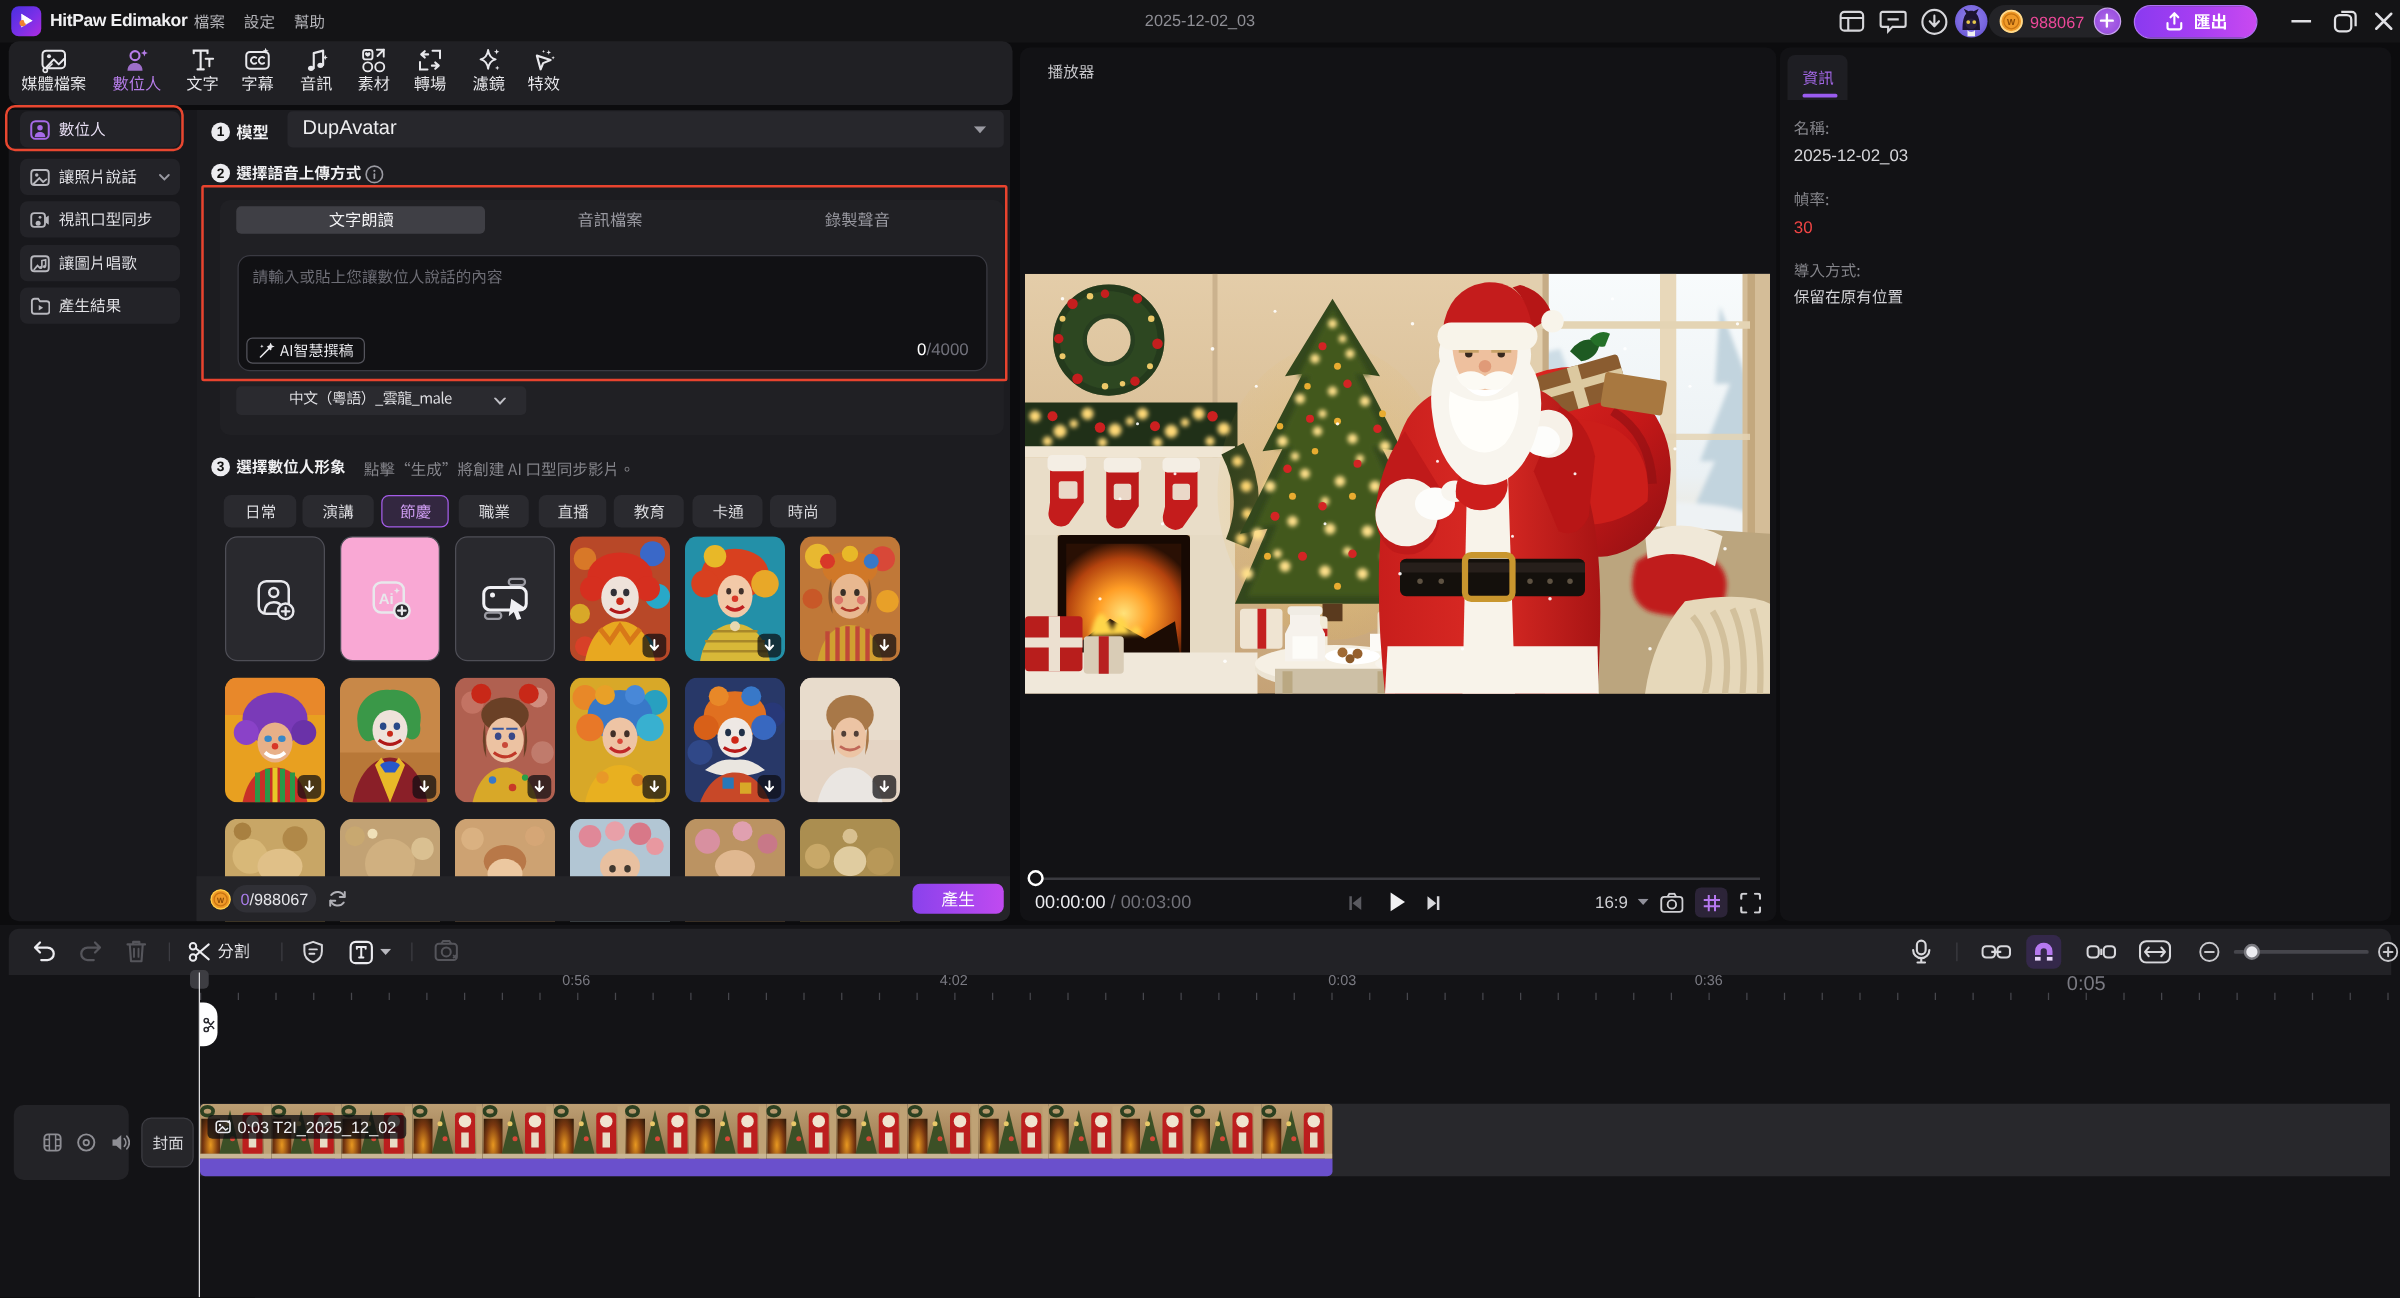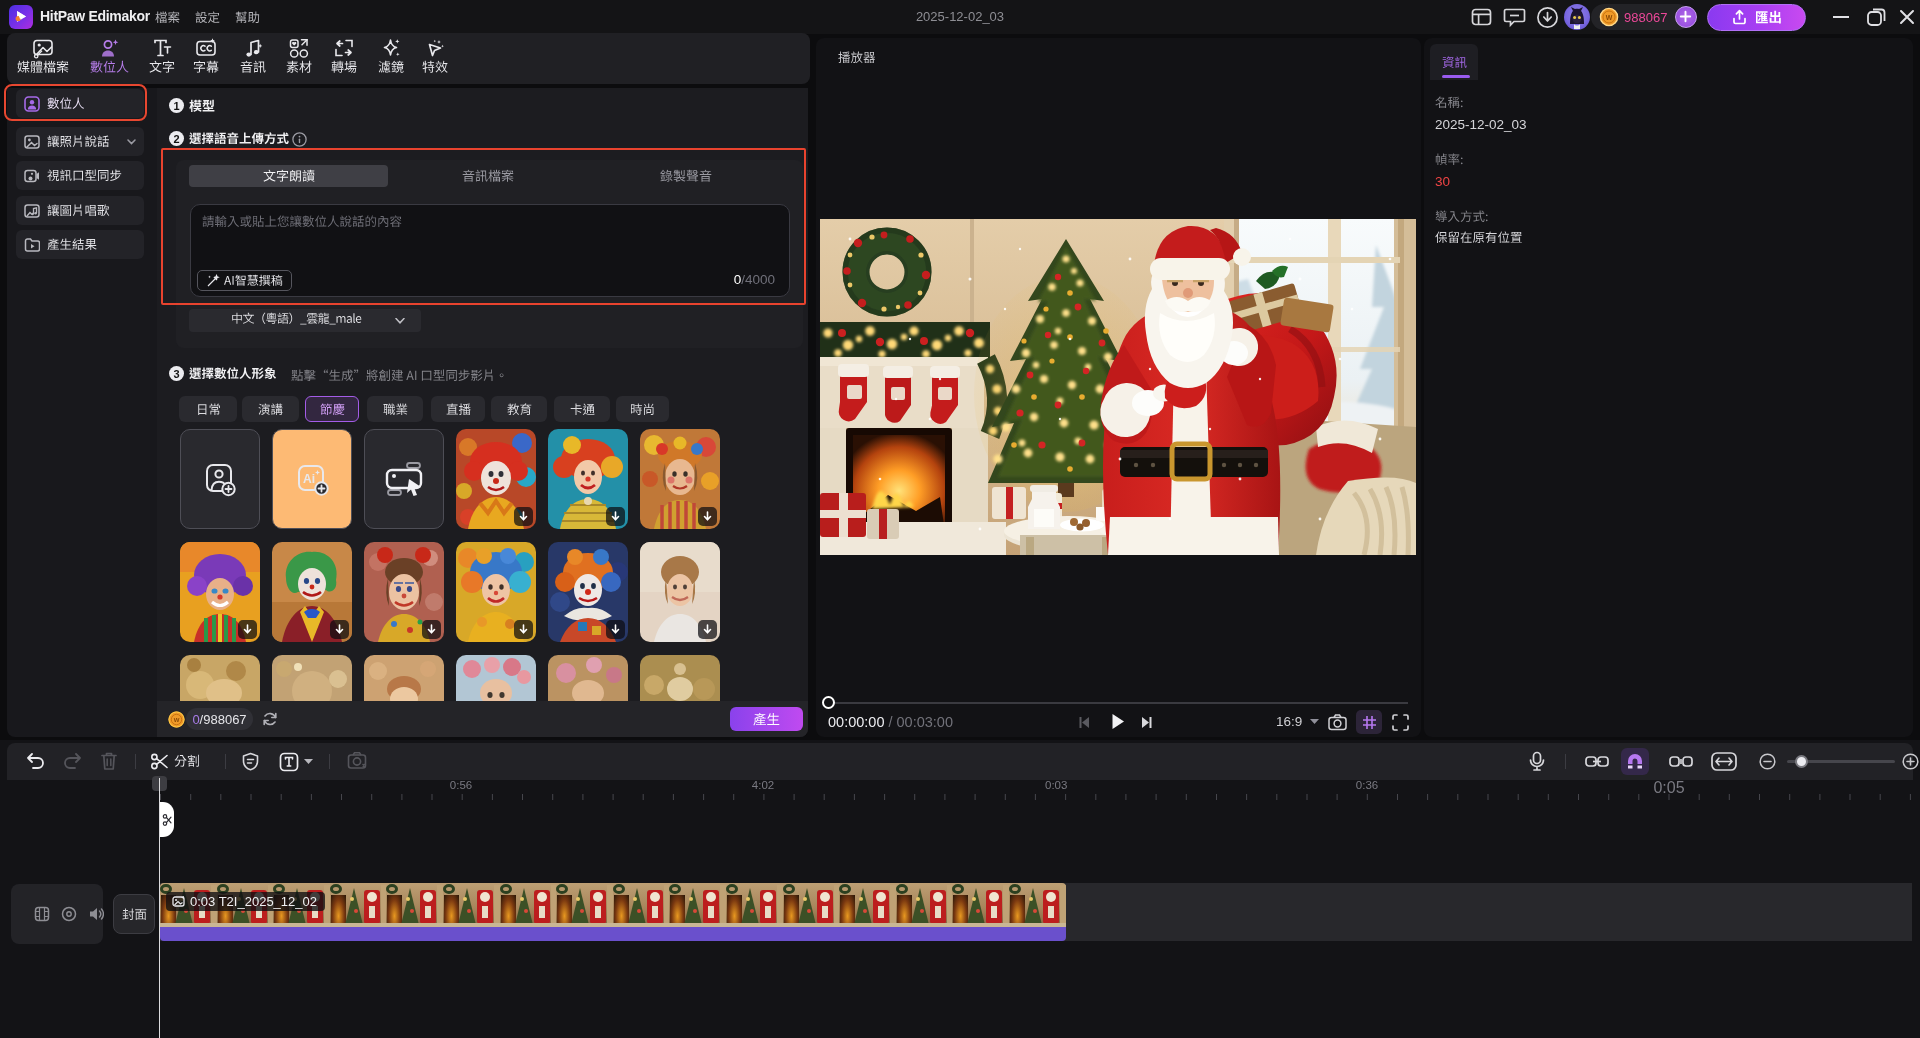--- a/index.html
+++ b/index.html
@@ -252,20 +252,26 @@
   </div>
 </div>
 
 <div class="ab" style="left:157px;top:88px;width:651px;height:649px;background:#1c1c20;border-radius:0 0 8px 0;overflow:hidden">
 <div class="ab fx" style="left:12px;top:1px;width:15px;height:15px;top:10px;border-radius:50%;background:#ececf0;justify-content:center;font-size:11px;font-weight:bold;color:#111">1</div>
 <div class="ab" style="left:32px;top:11px">
         <svg class="ct" width="26" height="14" viewBox="0 0.00 26 13.52" xmlns="http://www.w3.org/2000/svg">
           <path transform="translate(0,11.44)" d="M6.7 -5.3H10.3V-4.7H6.7ZM6.7 -6.8H10.3V-6.3H6.7ZM8.5 -0.7C9.5 -0.2 11 0.6 11.8 1.1L12.7 0C12 -0.4 10.7 -1.1 9.7 -1.6H12.4V-2.8H9.2L9.3 -3.6H11.8V-7.9H5.3V-3.6H7.8C7.8 -3.3 7.7 -3.1 7.7 -2.8H4.6V-1.6H7.2C6.7 -0.9 5.8 -0.4 4.2 -0.1C4.5 0.2 4.8 0.8 5 1.2C7.3 0.6 8.4 -0.3 8.9 -1.6H9.3ZM6.1 -11V-10.1H4.8V-8.9H6.1V-8.2H7.4V-8.9H8.4V-10.1H7.4V-11ZM8.7 -10.1V-8.9H9.6V-8.2H10.9V-8.9H12.5V-10.1H10.9V-11H9.6V-10.1ZM2.1 -11V-8.6H0.6V-7.2H2C1.7 -5.7 1 -3.9 0.3 -2.9C0.5 -2.5 0.9 -1.8 1 -1.3C1.4 -1.9 1.8 -2.8 2.1 -3.8V1.2H3.5V-4.9C3.8 -4.3 4 -3.7 4.2 -3.3L5.1 -4.4C4.9 -4.8 3.9 -6.4 3.5 -6.9V-7.2H4.8V-8.6H3.5V-11Z M20.9 -10.3V-5.9H22.4V-10.3ZM23.3 -10.9V-5.3C23.3 -5.2 23.3 -5.1 23.1 -5.1C22.9 -5.1 22.3 -5.1 21.7 -5.1C21.9 -4.8 22.1 -4.2 22.1 -3.8C23 -3.8 23.7 -3.8 24.2 -4C24.7 -4.2 24.8 -4.6 24.8 -5.3V-10.9ZM17.7 -9.2V-7.9H16.6V-9.2ZM14.9 -3.2V-1.7H18.7V-0.7H13.6V0.7H25.4V-0.7H20.3V-1.7H24.1V-3.2H20.3V-4.2H19.2V-6.5H20.4V-7.9H19.2V-9.2H20.1V-10.6H14.2V-9.2H15.2V-7.9H13.7V-6.5H15C14.8 -5.8 14.4 -5.2 13.5 -4.7C13.7 -4.5 14.3 -3.9 14.5 -3.6C15.8 -4.3 16.3 -5.4 16.5 -6.5H17.7V-4H18.7V-3.2Z" fill="#f0f0f2"></path>
         </svg>
       </div>
+<div class="ab" style="left:73px;top:1px;width:573px;height:29px;background:#27272c;border-radius:4px">
+  <div class="ab" style="left:12px;top:5px;font-size:16px;color:#eeeef0">DupAvatar</div>
+  <svg class="ab" style="right:14px;top:12px" width="10" height="6" viewBox="0 0 10 6">
+          <path d="M0 0 L5 5.5 L10 0 Z" fill="#9a9aa2"></path>
+        </svg>
+</div>
 <div class="ab fx" style="left:12px;top:43px;width:15px;height:15px;border-radius:50%;background:#ececf0;justify-content:center;font-size:11px;font-weight:bold;color:#111">2</div>
 <div class="ab" style="left:32px;top:44px">
         <svg class="ct" width="100" height="13" viewBox="0 0.00 100 13.00" xmlns="http://www.w3.org/2000/svg">
           <path transform="translate(0,11.00)" d="M0.7 -9.9C1.2 -9.3 2 -8.4 2.3 -7.9L3.4 -8.7C3.1 -9.2 2.4 -10 1.8 -10.6ZM8.3 -2C9.1 -1.6 9.9 -1 10.3 -0.7L11.7 -1.3C11.2 -1.6 10.4 -2.1 9.6 -2.5H11.9V-3.6H9.9V-4.3H11.5V-5.4H9.9V-6.1H8.5V-5.4H7.2V-6.1H5.8V-5.4H4.3V-4.3H5.8V-3.6H3.8V-2.5H6.1C5.6 -2.1 4.8 -1.7 4 -1.5C4.3 -1.3 4.8 -0.9 5.1 -0.6C5.9 -0.9 6.9 -1.5 7.6 -2.1L6.5 -2.5H9.1ZM7.2 -4.3H8.5V-3.6H7.2ZM4.2 -5.9C4.5 -6 4.9 -6.1 7.4 -6.5C7.5 -6.8 7.6 -7.2 7.6 -7.5L5.3 -7.2V-7.8H7.6V-10.2H4.1V-7.8C4.1 -7.3 3.9 -7.1 3.7 -7C3.9 -6.7 4.1 -6.2 4.2 -5.9ZM5.3 -9.3H6.4V-8.7H5.3ZM8.1 -10.2V-7.8C8.1 -6.7 8.4 -6.2 9.5 -6.2C9.7 -6.2 10.7 -6.2 10.9 -6.2C11.3 -6.2 11.6 -6.3 11.9 -6.3C11.8 -6.6 11.8 -7 11.8 -7.3C11.5 -7.3 11.1 -7.3 10.9 -7.3C10.7 -7.3 9.8 -7.3 9.6 -7.3C9.3 -7.3 9.3 -7.4 9.3 -7.7V-7.8H11.7V-10.2ZM9.3 -9.3H10.4V-8.7H9.3ZM0.8 -3.3C0.9 -3.4 1.3 -3.5 1.6 -3.5H2.4C2 -1.8 1.3 -0.6 0.2 0.1C0.5 0.3 1 0.8 1.2 1.1C1.8 0.7 2.3 0.1 2.7 -0.6C3.7 0.7 5.1 0.9 7.4 0.9C8.9 0.9 10.5 0.9 11.8 0.8C11.9 0.4 12.1 -0.3 12.3 -0.6C10.9 -0.5 8.8 -0.4 7.5 -0.4C5.4 -0.4 4 -0.6 3.2 -1.9C3.5 -2.6 3.7 -3.5 3.8 -4.5L3.1 -4.7L2.9 -4.7H2.2C2.8 -5.5 3.4 -6.7 3.8 -7.4L2.9 -7.8L2.7 -7.7H0.5V-6.5H2C1.6 -5.8 1.1 -5.1 0.9 -4.9C0.7 -4.7 0.5 -4.6 0.3 -4.5C0.5 -4.2 0.7 -3.6 0.8 -3.3Z M22.2 -9.2H23V-8.4H22.2ZM20.3 -9.2H21.1V-8.4H20.3ZM18.4 -9.2H19.2V-8.4H18.4ZM18.3 -4C18.4 -3.7 18.5 -3.5 18.6 -3.2H17.2V-2.1H19.9V-1.5H16.7V-0.4H19.9V1.1H21.4V-0.4H24.6V-1.5H21.4V-2.1H24.1V-3.2H22.9L23.3 -3.9L22.4 -4.2H24.4V-5.3H21.4V-5.9H24V-6.9H21.4V-7.4H24.2V-10.2H17.3V-7.4H19.9V-6.9H17.4V-5.9H19.9V-5.3H16.9V-4.2H19.2ZM19.6 -4.2H21.9C21.8 -3.9 21.7 -3.5 21.6 -3.2H19.9C19.8 -3.5 19.7 -3.9 19.6 -4.2ZM14.3 -10.6V-8.2H13V-6.9H14.3V-4.7L12.8 -4.3L13.1 -2.9L14.3 -3.2V-0.5C14.3 -0.3 14.2 -0.3 14.1 -0.3C13.9 -0.3 13.5 -0.3 13 -0.3C13.2 0.1 13.4 0.7 13.4 1.1C14.2 1.1 14.8 1.1 15.2 0.8C15.5 0.6 15.7 0.2 15.7 -0.5V-3.6L16.8 -4L16.6 -5.4L15.7 -5.1V-6.9H16.8V-8.2H15.7V-10.6Z M25.9 -6.8V-5.7H29.8V-6.8ZM25.9 -5.1V-4H29.8V-5.1ZM26.8 -10.1C27 -9.7 27.4 -9 27.6 -8.6H25.4V-7.4H30.2V-8.6H28L28.8 -9C28.6 -9.5 28.3 -10.2 27.9 -10.7ZM25.9 -3.4V1H27.2V0.4H29.9V-3.4ZM27.2 -2.2H28.6V-0.8H27.2ZM30.7 -3.6V1.1H32.1V0.7H35V1.1H36.4V-3.6ZM32.1 -0.6V-2.3H35V-0.6ZM30.7 -8V-6.8H31.8L31.5 -5.4H30V-4.2H37.1V-5.4H36.1V-8H33.5L33.6 -8.9H36.8V-10.2H30.4V-8.9H32.1L32 -8ZM34.7 -5.4H33L33.2 -6.8H34.7Z M45.6 -8.3C45.5 -7.8 45.3 -7.2 45.1 -6.8H42.5C42.4 -7.2 42.2 -7.8 41.9 -8.3ZM42.7 -10.5C42.8 -10.2 43 -9.9 43 -9.6H38.8V-8.3H41.6L40.4 -8.1C40.6 -7.7 40.8 -7.2 40.9 -6.8H38.1V-5.4H49.4V-6.8H46.7L47.4 -8L46.1 -8.3H48.8V-9.6H44.8C44.6 -10 44.4 -10.4 44.2 -10.8ZM41.2 -1.4H46.4V-0.5H41.2ZM41.2 -2.6V-3.4H46.4V-2.6ZM39.7 -4.6V1.1H41.2V0.7H46.4V1.1H48V-4.6Z M55 -10.5V-1H50.5V0.5H62V-1H56.6V-5.4H61.1V-6.9H56.6V-10.5Z M68.4 -6.1H69.8V-5.6H68.4ZM71.3 -6.1H72.7V-5.6H71.3ZM68.4 -7.4H69.8V-6.9H68.4ZM71.3 -7.4H72.7V-6.9H71.3ZM65.5 -10.6C64.8 -8.8 63.8 -7 62.6 -5.9C62.9 -5.5 63.3 -4.7 63.4 -4.3C63.7 -4.6 64 -5 64.3 -5.3V1.1H65.7V-7.6C66 -8.1 66.3 -8.7 66.5 -9.3V-8.7H69.8V-8.2H67V-4.8H69.8V-4.2L66.5 -4.2L66.7 -3.1L71.6 -3.2V-2.7H66.3V-1.5H68L67.4 -1.2C67.9 -0.6 68.6 0.1 68.8 0.6L70 -0.2C69.8 -0.6 69.3 -1.1 68.8 -1.5H71.6V-0.3C71.6 -0.2 71.5 -0.1 71.3 -0.1C71.2 -0.1 70.5 -0.1 70 -0.1C70.1 0.2 70.3 0.8 70.4 1.1C71.3 1.1 71.9 1.1 72.4 1C72.9 0.8 73 0.4 73 -0.2V-1.5H74.6V-2.7H73V-3.3L73.4 -3.3C73.5 -3.1 73.6 -3 73.7 -2.9L74.8 -3.5C74.5 -3.8 74 -4.3 73.6 -4.8H74.1V-8.2H71.3V-8.7H74.5V-9.8H71.3V-10.5H69.8V-9.8H66.7L66.9 -10.1ZM72 -4.7 72.5 -4.3 71.3 -4.3V-4.8H72.1Z M80.2 -10.2C80.5 -9.7 80.8 -9.1 81 -8.6H75.7V-7.2H78.8C78.7 -4.5 78.5 -1.7 75.4 -0.1C75.8 0.2 76.3 0.8 76.5 1.2C78.8 -0.1 79.7 -2.1 80.2 -4.2H84.1C83.9 -2 83.7 -0.9 83.4 -0.6C83.2 -0.4 83 -0.4 82.8 -0.4C82.4 -0.4 81.5 -0.4 80.7 -0.5C80.9 -0.1 81.2 0.5 81.2 1C82 1 82.9 1 83.3 1C83.9 0.9 84.3 0.8 84.7 0.4C85.2 -0.2 85.5 -1.6 85.7 -5C85.7 -5.2 85.8 -5.6 85.8 -5.6H80.4C80.4 -6.1 80.5 -6.7 80.5 -7.2H86.9V-8.6H81.7L82.6 -9C82.4 -9.5 82 -10.2 81.7 -10.8Z M94.3 -10.6C94.3 -9.9 94.3 -9.2 94.3 -8.5H88.1V-7H94.4C94.7 -2.6 95.6 1.1 97.8 1.1C99 1.1 99.5 0.6 99.7 -1.8C99.3 -2 98.7 -2.4 98.4 -2.7C98.3 -1.1 98.2 -0.5 97.9 -0.5C97 -0.5 96.2 -3.4 96 -7H99.4V-8.5H98.2L99.1 -9.2C98.7 -9.7 98 -10.2 97.4 -10.6L96.4 -9.8C96.9 -9.4 97.5 -8.9 97.9 -8.5H95.9C95.9 -9.2 95.9 -9.9 95.9 -10.6ZM88.1 -0.7 88.5 0.8C90.2 0.4 92.4 -0 94.5 -0.5L94.3 -1.8L92 -1.4V-4.2H94V-5.6H88.6V-4.2H90.5V-1.1C89.6 -1 88.8 -0.8 88.1 -0.7Z" fill="#f0f0f2"></path>
         </svg>
       </div>
 <svg class="ab" style="left:135px;top:44px" width="15" height="15" viewBox="0 0 15 15">
         <circle cx="7.5" cy="7.5" r="6.6" fill="none" stroke="#9a9aa2" stroke-width="1.3"></circle>
         <circle cx="7.5" cy="4.6" r="0.9" fill="#9a9aa2"></circle>
         <rect x="6.8" y="6.6" width="1.4" height="4.6" rx=".7" fill="#9a9aa2"></rect>
@@ -368,21 +374,21 @@
       </div>
 <div class="ab" style="left:23px;top:341px;width:80px;height:100px;border-radius:10px;background:#29292e;border:1.5px solid #4e4e56;display:flex;align-items:center;justify-content:center">
         <svg width="38" height="38" viewBox="0 0 38 38">
           <rect x="6" y="5" width="24" height="26" rx="6" fill="none" stroke="#e8e8ec" stroke-width="2"></rect>
           <circle cx="18" cy="14" r="3.6" fill="none" stroke="#e8e8ec" stroke-width="2"></circle>
           <path d="M10.5 30 C11 24.5 14 21.8 18 21.8 C21 21.8 23.5 23.2 24.8 25.6" fill="none" stroke="#e8e8ec" stroke-width="2" stroke-linecap="round"></path>
           <circle cx="27.5" cy="29" r="6.2" fill="#29292e" stroke="#e8e8ec" stroke-width="2"></circle>
           <path d="M27.5 26 v6 M24.5 29 h6" stroke="#e8e8ec" stroke-width="1.8" stroke-linecap="round"></path>
         </svg>
       </div>
-<div class="ab" style="left:115px;top:341px;width:80px;height:100px;border-radius:10px;background:#fdba74;border:1.5px solid #4e4e56;display:flex;align-items:center;justify-content:center">
+<div class="ab" style="left:115px;top:341px;width:80px;height:100px;border-radius:10px;background:#f9a8d4;border:1.5px solid #4e4e56;display:flex;align-items:center;justify-content:center">
         <svg width="38" height="38" viewBox="0 0 38 38">
           <rect x="6" y="6" width="24" height="24" rx="6" fill="none" stroke="#e8e8ec" stroke-width="2"></rect>
           <text x="16" y="23" text-anchor="middle" font-family="Liberation Sans" font-size="12" font-weight="bold" fill="#e8e8ec">Ai</text>
           <path d="M24.5 10 l.7 1.8 1.8.7 -1.8.7 -.7 1.8 -.7-1.8 -1.8-.7 1.8-.7Z" fill="#e8e8ec"></path>
           <circle cx="28.5" cy="28.5" r="6.2" fill="#29292e" stroke="#e8e8ec" stroke-width="2"></circle>
           <path d="M28.5 25.5 v6 M25.5 28.5 h6" stroke="#e8e8ec" stroke-width="1.8" stroke-linecap="round"></path>
         </svg>
       </div>
 <div class="ab" style="left:207px;top:341px;width:80px;height:100px;border-radius:10px;background:#29292e;border:1.5px solid #4e4e56;display:flex;align-items:center;justify-content:center">
         <svg width="42" height="40" viewBox="0 0 42 40">
@@ -1186,21 +1192,21 @@
         </svg>
 <div class="ab" style="left:1780px;top:17px;width:108px;height:3px;border-radius:2px;background:#46464c"></div>
 <div class="ab" style="left:1788px;top:12px;width:13px;height:13px;border-radius:50%;background:#ececf0;border:2px solid #7a7a80"></div>
 <svg class="ab" style="left:1895px;top:10px" width="17" height="17" viewBox="0 0 17 17">
           <circle cx="8.5" cy="8.5" r="7.3" fill="none" stroke="#c8c8cc" stroke-width="1.5"></circle>
           <path d="M5 8.5 h7 M8.5 5 v7" stroke="#c8c8cc" stroke-width="1.6" stroke-linecap="round"></path>
         </svg>
 </div>
 <div class="ab" style="left:441px;top:39px;width:40px;text-align:center;font-size:11.5px;color:#7a7a82">0:56</div>
 <div class="ab" style="left:743px;top:39px;width:40px;text-align:center;font-size:11.5px;color:#7a7a82">4:02</div>
-<div class="ab" style="left:1045px;top:39px;width:40px;text-align:left;font-size:11.5px;color:#7a7a82">0:03</div>
+<div class="ab" style="left:1045px;top:39px;width:40px;text-align:right;font-size:11.5px;color:#7a7a82">0:03</div>
 <div class="ab" style="left:1347px;top:39px;width:40px;text-align:center;font-size:11.5px;color:#7a7a82">0:36</div>
 <div class="ab" style="left:1649px;top:39px;width:40px;text-align:center;font-size:16px;color:#7a7a82">0:05</div>
 <svg class="ab" style="left:0;top:54px" width="1920" height="8" viewBox="0 0 1920 8">
         <rect x="160.0" y="0" width="1" height="6" fill="#46464c"></rect>
         <rect x="190.2" y="0" width="1" height="6" fill="#46464c"></rect>
         <rect x="220.3" y="0" width="1" height="6" fill="#46464c"></rect>
         <rect x="250.5" y="0" width="1" height="6" fill="#46464c"></rect>
         <rect x="280.7" y="0" width="1" height="6" fill="#46464c"></rect>
         <rect x="310.9" y="0" width="1" height="6" fill="#46464c"></rect>
         <rect x="341.0" y="0" width="1" height="6" fill="#46464c"></rect>

